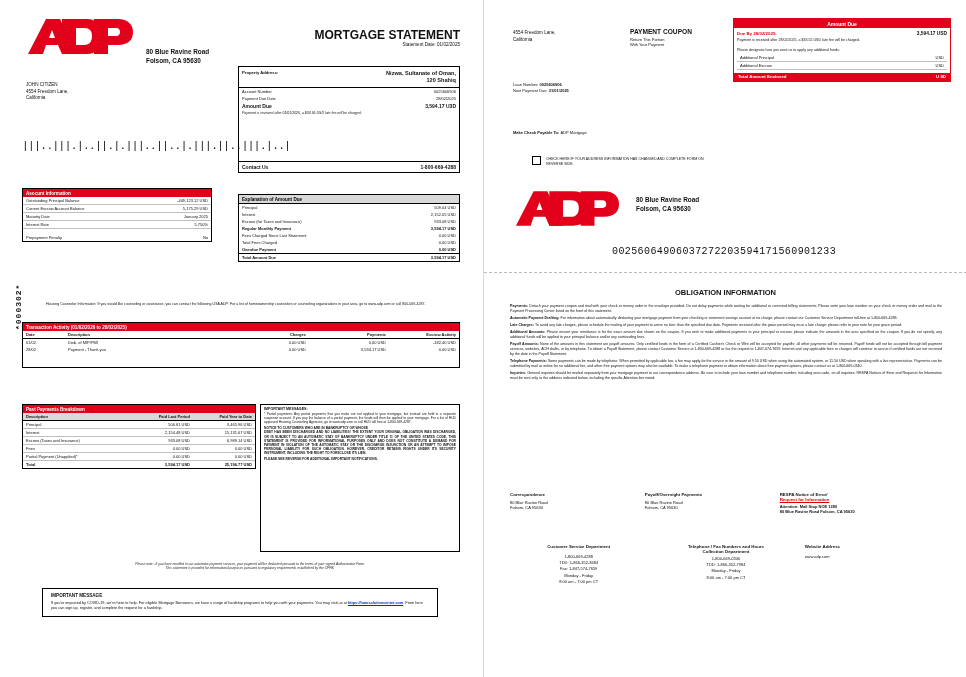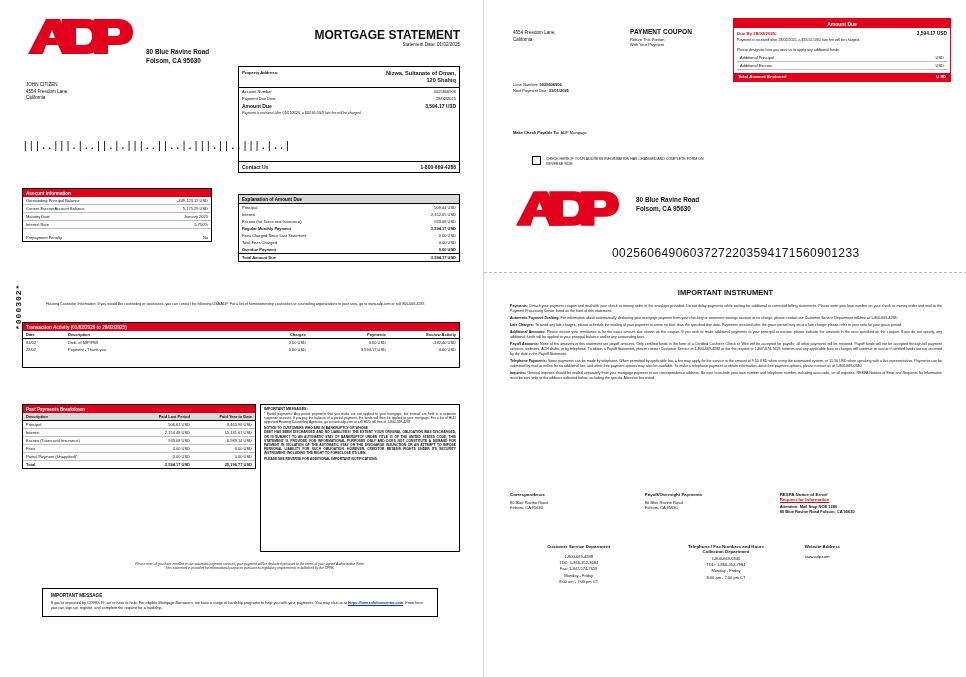--- a/index.html
+++ b/index.html
@@ -406,28 +406,28 @@
         <path d="M68 3 L92 3 C102 3 107 9 107 16 C107 24 102 29 92 29 L82 29 L82 38 L68 38 Z M82 12 L82 20 L90 20 C93 20 94 18 94 16 C94 14 93 12 90 12 Z"></path>
       </g>
     </svg>
   </div>
 
   <div class="abs addr" style="left:152px; top:196px;">
     <div>80 Blue Ravine Road</div>
     <div>Folsom, CA 95630</div>
   </div>
 
-  <div class="abs" style="left:128px; top:246px; font-family:Liberation Sans, sans-serif; font-size:12px; letter-spacing:0.4px;">
+  <div class="abs" style="left:128px; top:246px; font-family:Liberation Mono, monospace; font-size:10px; letter-spacing:0.4px;">
     <span>00256064906037272203594171560901233</span>
   </div>
 
   <div class="abs" style="left:0; top:272px; width:483px; border-top:1px dashed #bbb;"></div>
 
   <div class="abs sect-title" style="left:0; top:288px; width:483px;">
-    <span>IMPORTANT INSTRUMENT</span>
+    <span>OBLIGATION INFORMATION</span>
   </div>
 
   <div class="abs" style="left:26px; top:304px; width:432px;">
     <div class="para"><b>Payments:</b><span> Detach your payment coupon and mail with your check or money order in the envelope provided. Do not delay payments while waiting for additional or corrected billing statements. Please write your loan number on your check or money order and mail to the Payment Processing Center listed on the front of this statement.</span></div>
     <div class="para"><b>Automatic Payment Drafting:</b><span> For information about automatically deducting your mortgage payment from your checking or statement savings account at no charge, please contact our Customer Service Department toll-free at 1-800-669-4288.</span></div>
     <div class="para"><b>Late Charges:</b><span> To avoid any late charges, please schedule the mailing of your payment to arrive no later than the specified due date. Payments received after the grace period may incur a late charge; please refer to your note for your grace period.</span></div>
     <div class="para"><b>Additional Amounts:</b><span> Please ensure your remittance is for the exact amount due shown on the coupon. If you wish to make additional payments to your principal or escrow, please indicate the amounts in the area specified on the coupon. If you do not specify, any additional funds will be applied to your principal balance and/or any outstanding fees.</span></div>
     <div class="para"><b>Payoff Amounts:</b><span> None of the amounts in this statement are payoff amounts. Only certified funds in the form of a Certified Cashier's Check or Wire will be accepted for payoffs; all other payments will be returned.  Payoff funds will not be accepted through bill payment services, websites, ACH drafts, or by telephone.  To obtain a Payoff Statement, please contact Customer Service at 1-800-669-4288 or fax the request to 1-847-674-7659. Internet and any applicable fees or charges will continue to accrue if certified funds are not received by the date in the Payoff Statement.</span></div>
     <div class="para"><b>Telephone Payments:</b><span> Some payments can be made by telephone. When permitted by applicable law, a fee may apply for the service in the amount of 9.50 USD when using the automated system, or  11.50 USD when speaking with a live representative. Payments can be submitted by mail or online for no additional fee, and other free payment options may also be available. To make a telephone payment or obtain information about free payment options, please contact us at 1-800-669-0340.</span></div>
     <div class="para"><b>Inquiries:</b><span> General inquiries should be mailed separately from your mortgage payment to our correspondence address. Be sure to include your loan number and telephone number, including area code, on all inquiries. RESPA Notices of Error and Requests for Information must be sent only to the address indicated below, including the specific Attention line noted.</span></div>

